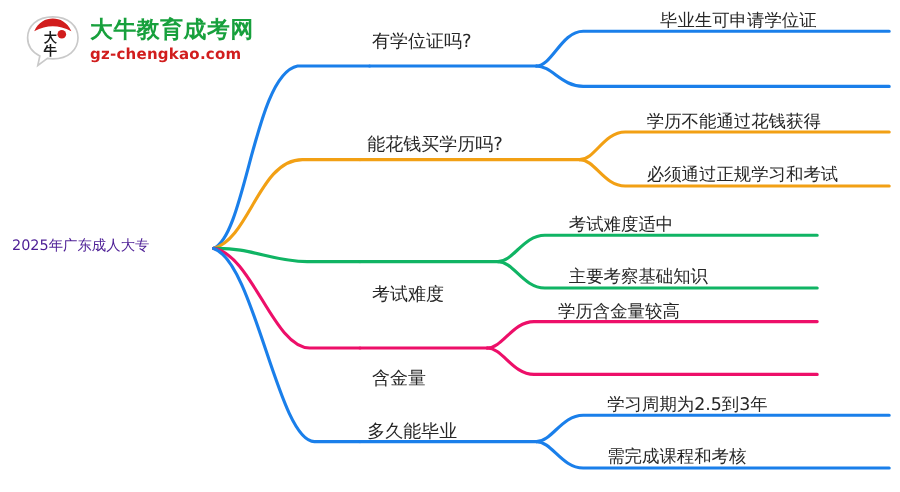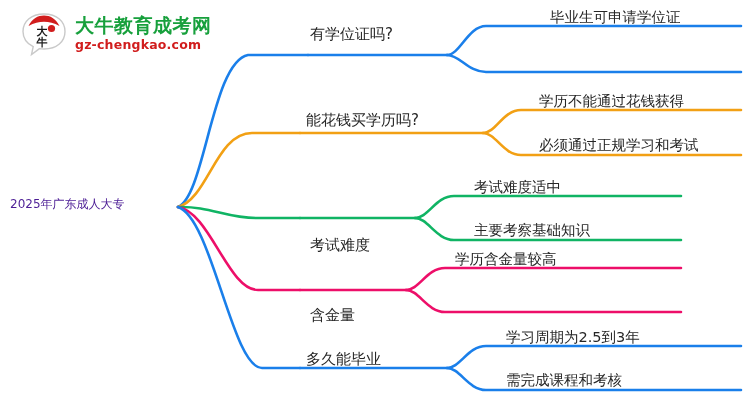--- a/index.html
+++ b/index.html
@@ -103,18 +103,18 @@
   <div class="node-text branch-text" style="left:306px;top:350px;">多久能毕业</div>
 
   <div class="node-text leaf-text" style="left:506px;top:8px;margin-left:44px;">毕业生可申请学位证</div>
 
   <div class="node-text leaf-text" style="left:539px;top:92px;">学历不能通过花钱获得</div>
   <div class="node-text leaf-text" style="left:539px;top:136px;">必须通过正规学习和考试</div>
 
   <div class="node-text leaf-text" style="left:474px;top:178px;">考试难度适中</div>
   <div class="node-text leaf-text" style="left:474px;top:221px;">主要考察基础知识</div>
 
-  <div class="node-text leaf-text" style="left:455px;top:250px;">学历含金量较高</div>
+  <div class="node-text leaf-text" style="left:465px;top:250px;">学历含金量较高</div>
 
   <div class="node-text leaf-text" style="left:506px;top:328px;">学习周期为2.5到3年</div>
   <div class="node-text leaf-text" style="left:506px;top:371px;">需完成课程和考核</div>
 
 </div>
 
 </body></html>

